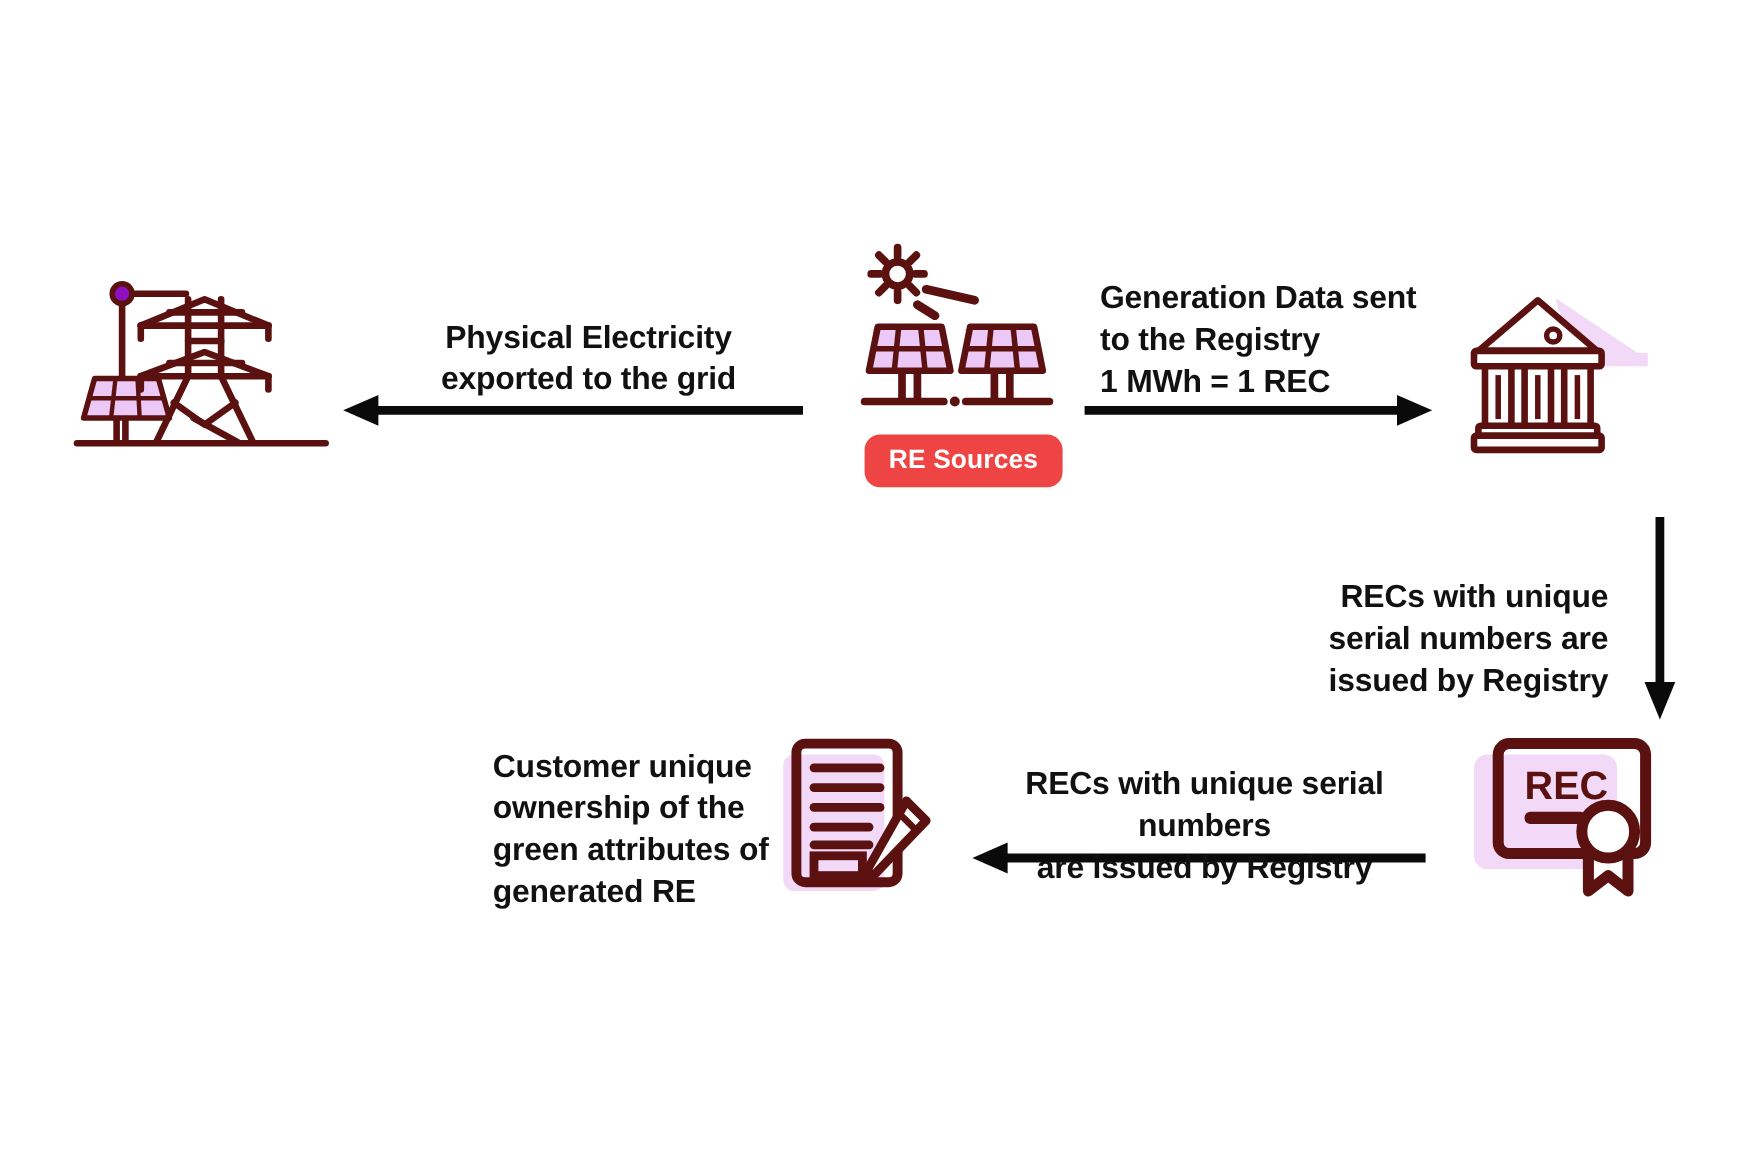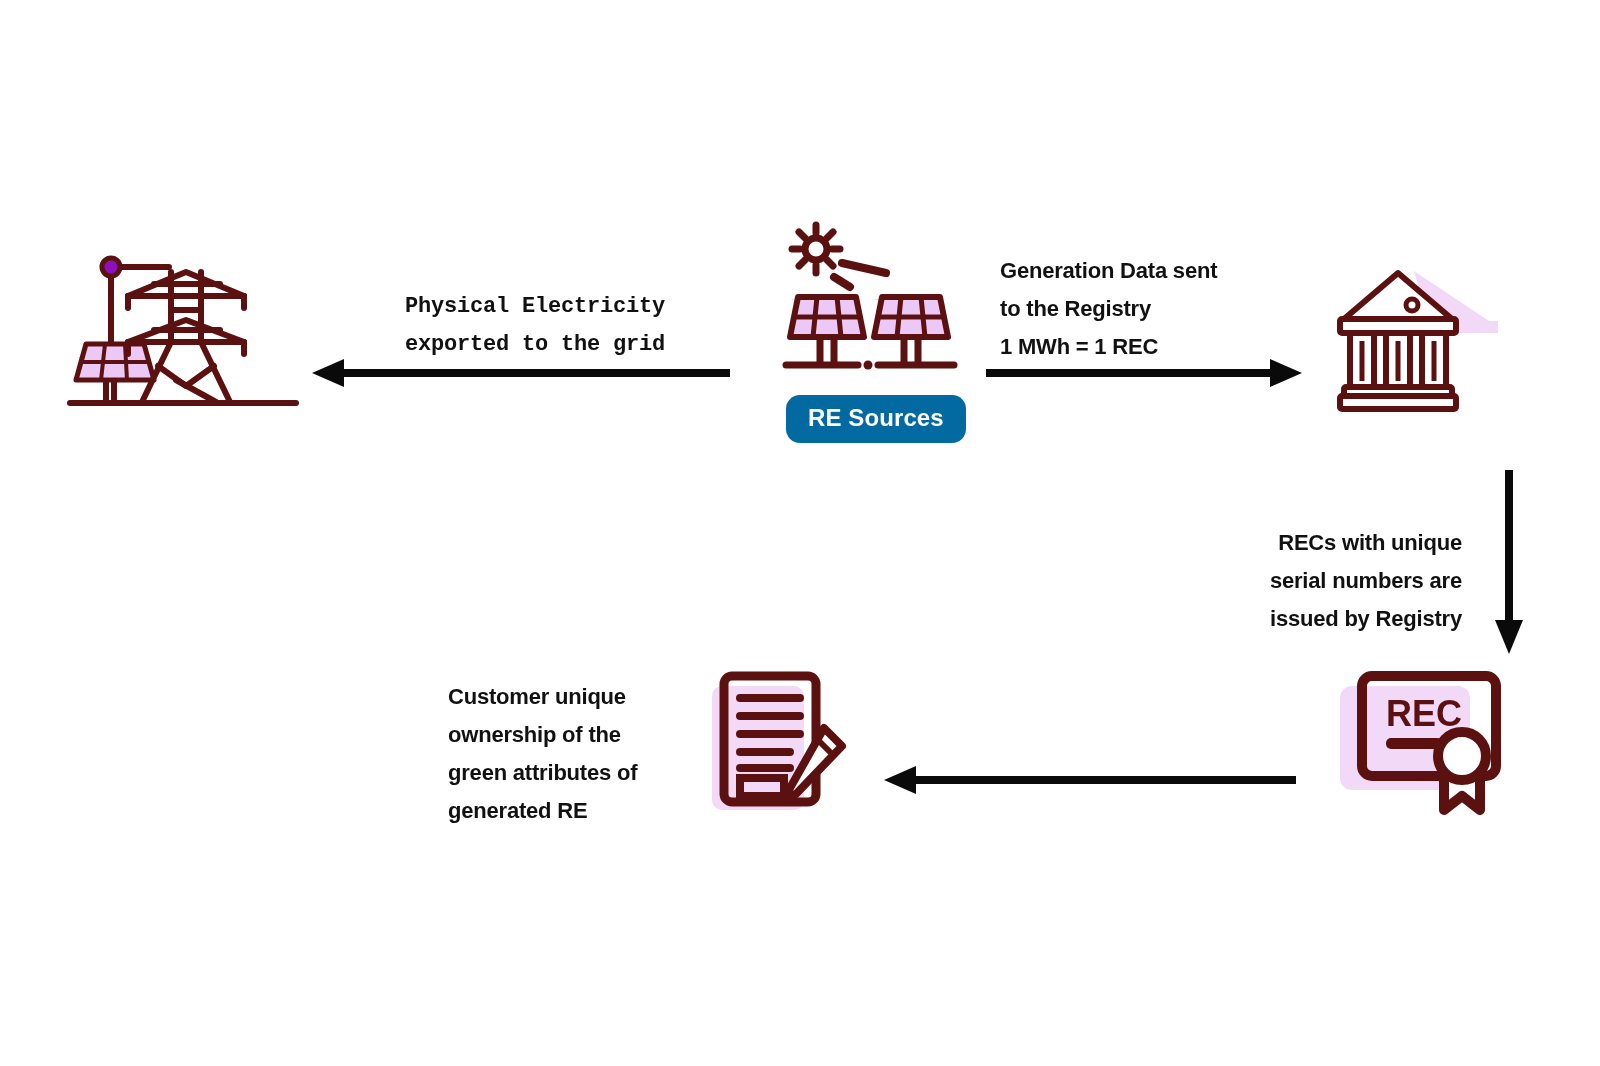--- a/index.html
+++ b/index.html
@@ -5,28 +5,28 @@
   html,body{margin:0;padding:0;background:#ffffff;}
   body{
     width:1600px;height:1066px;position:relative;overflow:hidden;
     font-family:"Liberation Sans","DejaVu Sans",sans-serif;
     background:#ffffff;
   }
   .stage{position:absolute;left:0;top:0;width:1600px;height:1066px;}
   .node{position:absolute;}
   .label{
     position:absolute;color:#111111;font-weight:700;
-    font-size:22px;line-height:38px;letter-spacing:-0.2px;
+    font-size:29px;line-height:38px;letter-spacing:-0.2px;
     white-space:pre-line;
   }
-  .label.center{text-align:center;font-family:Liberation Mono, monospace;}
+  .label.center{text-align:center;}
   .label.right{text-align:right;}
   .label.left{text-align:left;}
   .badge{
-    position:absolute;background:#0369a1;color:#ffffff;
+    position:absolute;background:#ef4444;color:#ffffff;
     border-radius:14px;font-size:24px;font-weight:700;
     padding:9px 22px 11px 22px;letter-spacing:0.1px;white-space:nowrap;
   }
   svg{display:block;overflow:visible;}
   .arrowsvg{position:absolute;}
 </style>
 </head>
 <body>
 
 <div class="stage">
@@ -204,20 +204,22 @@
       <polygon points="104,98 104,138 122,124 140,138 140,98" fill="#ffffff" stroke="#5C1111" stroke-width="10" stroke-linejoin="round"></polygon>
 
       <circle cx="122" cy="84" r="24" fill="#ffffff" stroke="#5C1111" stroke-width="10"></circle>
     </svg>
   </div>
 
   <svg class="arrowsvg" style="left:884px;top:765px;" width="414" height="30" viewBox="0 0 414 30">
     <line x1="28" y1="15" x2="412" y2="15" stroke="#0A0A0A" stroke-width="8"></line>
     <polygon points="0,15 32,1 32,29" fill="#0A0A0A"></polygon>
   </svg>
+  <div class="label center" style="left:900px;top:694px;width:390px;">RECs with unique serial numbers
+are issued by Registry</div>
 
   <div class="node" style="left:712px;top:672px;width:130px;height:145px;">
     <svg width="130" height="145" viewBox="0 0 130 145">
 
       <rect x="0" y="14" width="92" height="124" rx="10" fill="#F2D9F7" stroke="none"></rect>
 
       <rect x="12" y="4" width="92" height="126" rx="8" fill="none" stroke="#5C1111" stroke-width="9"></rect>
 
       <g stroke="#5C1111" stroke-width="8" stroke-linecap="round">
         <line x1="28" y1="26" x2="88" y2="26"></line>

